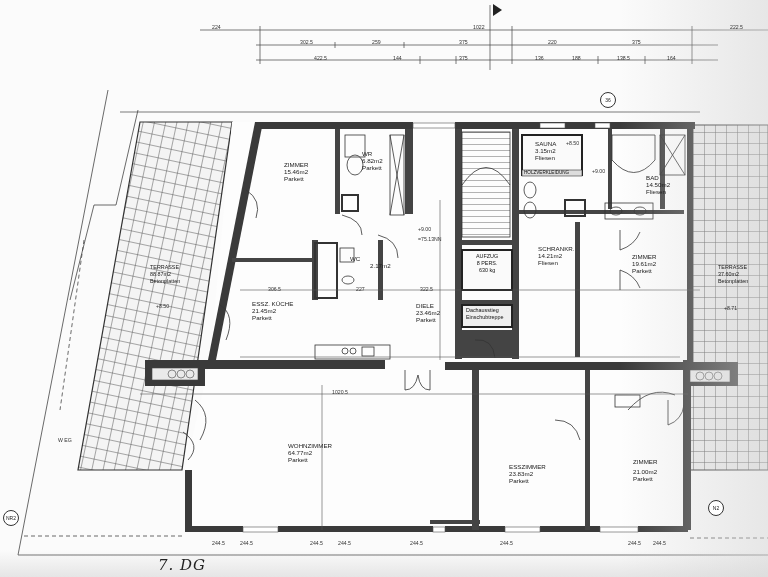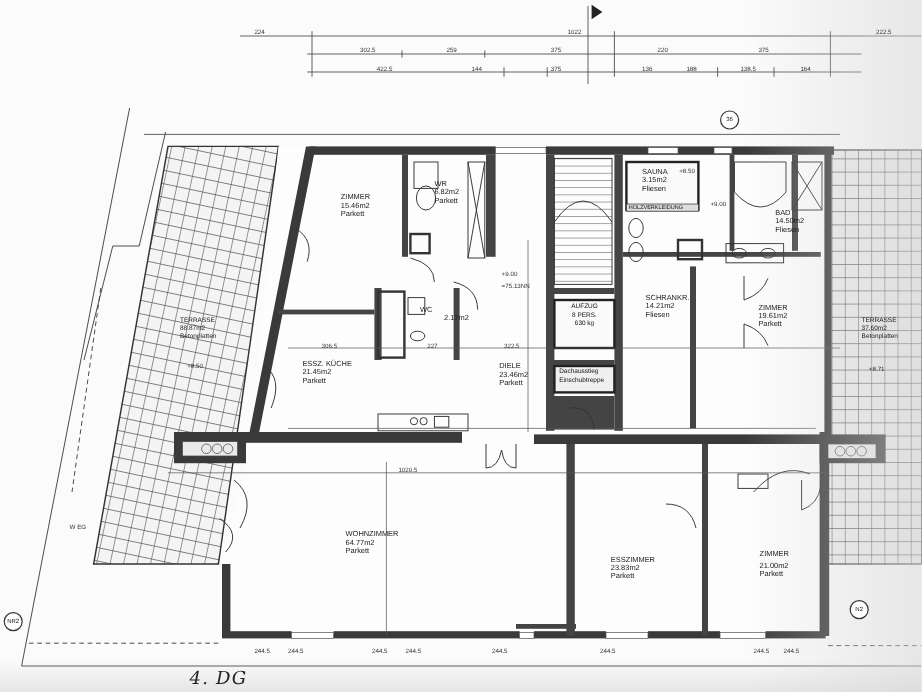--- a/index.html
+++ b/index.html
@@ -313,13 +313,13 @@
 
 <div class="dim" style="left:212px;top:540px;">244.5</div>
 <div class="dim" style="left:240px;top:540px;">244.5</div>
 <div class="dim" style="left:310px;top:540px;">244.5</div>
 <div class="dim" style="left:338px;top:540px;">244.5</div>
 <div class="dim" style="left:410px;top:540px;">244.5</div>
 <div class="dim" style="left:500px;top:540px;">244.5</div>
 <div class="dim" style="left:628px;top:540px;">244.5</div>
 <div class="dim" style="left:653px;top:540px;">244.5</div>
 
-<div class="title">4. DG</div>
+<div class="title">7. DG</div>
 
 </body></html>

